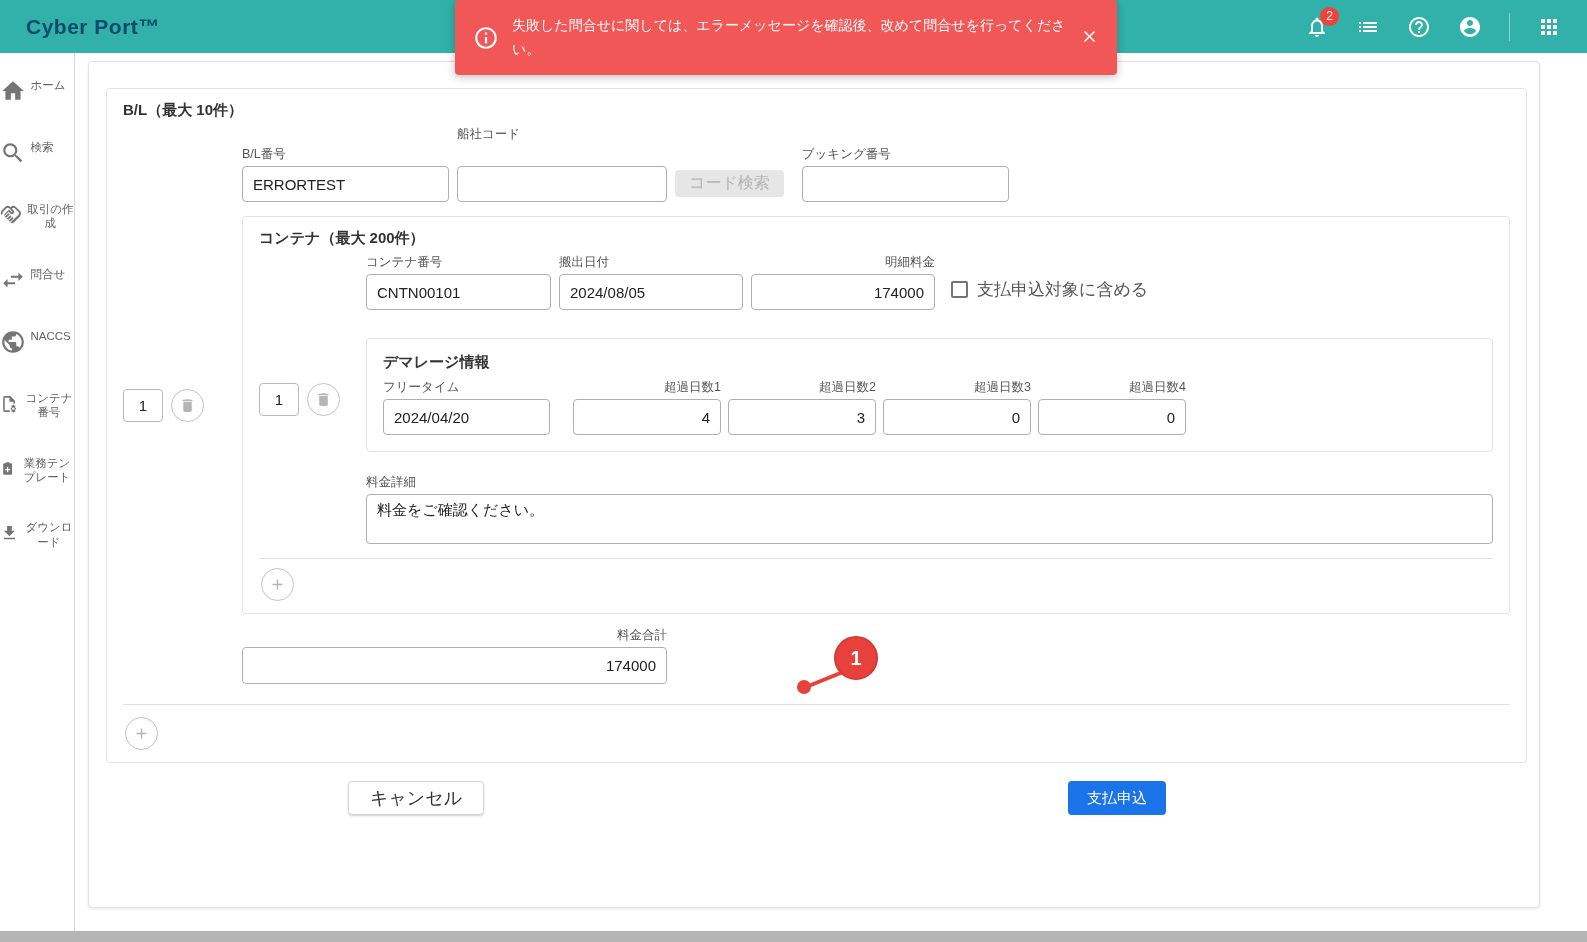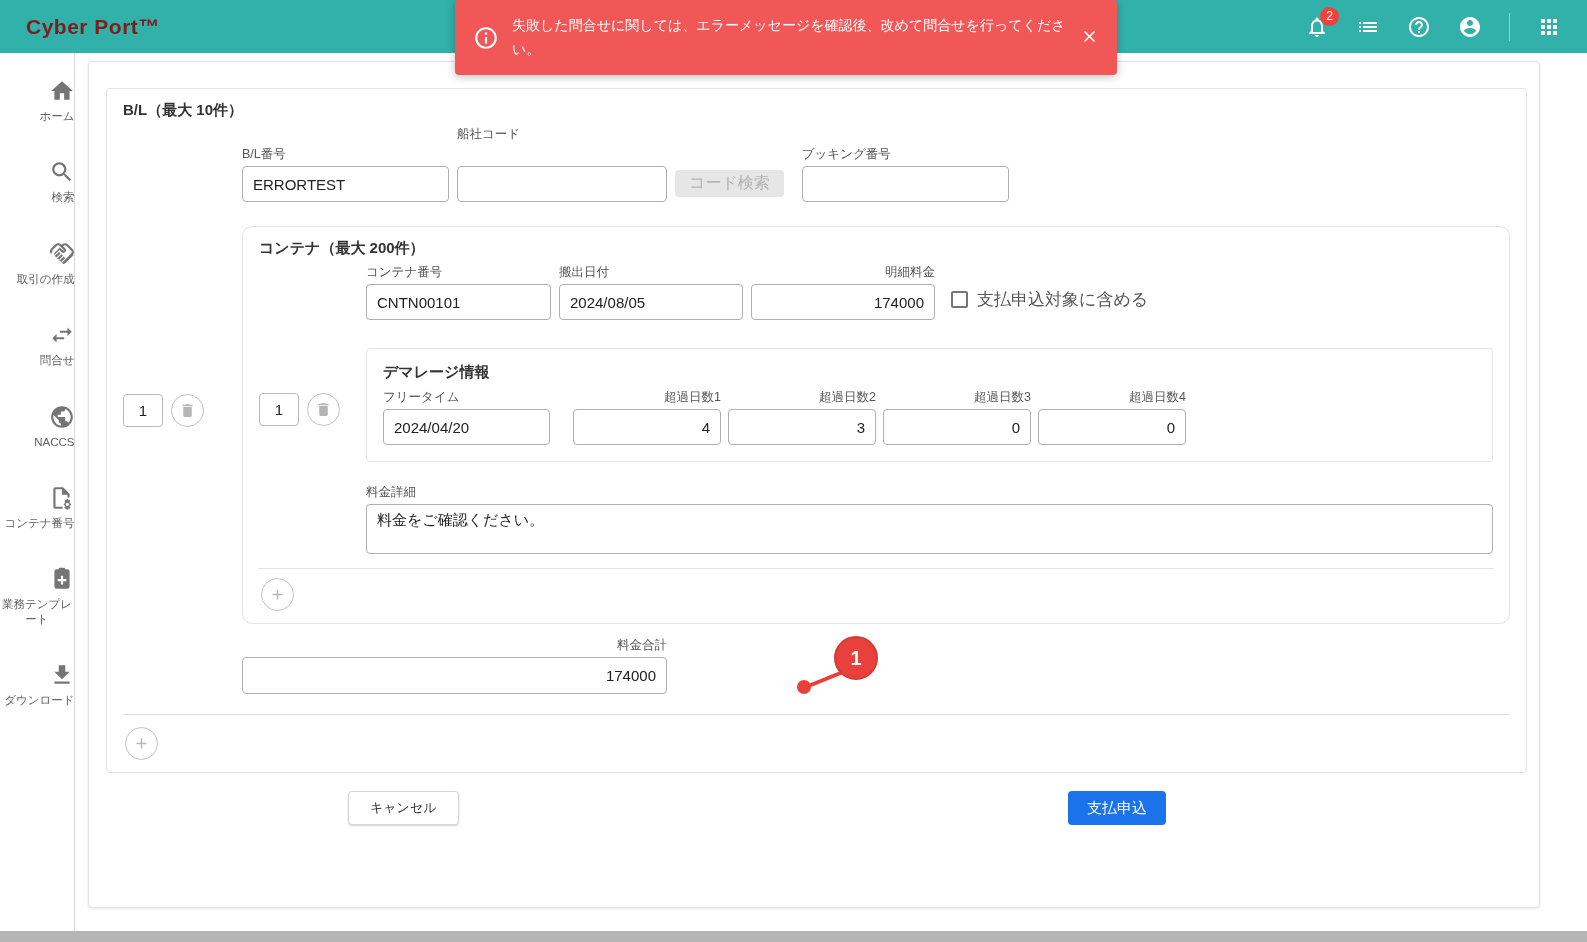--- a/index.html
+++ b/index.html
@@ -10,21 +10,21 @@
     position: relative;
     overflow: hidden;
     color: #333;
   }
   
   .app-header {
     position: absolute; top: 0; left: 0; right: 0; height: 53px;
     background: #31b1a9; display: flex; align-items: center;
     padding: 0 26px; z-index: 40;
   }
-  .logo { color: #7f1d1d; font-size: 21px; font-weight: bold; letter-spacing: .5px; }
+  .logo { color: #0c4a6e; font-size: 21px; font-weight: bold; letter-spacing: .5px; }
   .header-icons { margin-left: auto; display: flex; align-items: center; gap: 27px; }
   .icon-btn { background: none; border: none; cursor: pointer; display: flex; align-items: center; }
   .icon-btn svg { width: 24px; height: 24px; fill: #ffffff; }
   .bell-wrap { position: relative; }
   .badge {
     position: absolute; top: -8px; right: -10px; min-width: 19px; height: 19px;
     background: #f0413d; color: #fff; border-radius: 50%;
     font-size: 12px; display: flex; align-items: center; justify-content: center;
   }
   .header-divider { width: 1px; height: 28px; background: rgba(255,255,255,.45); }
@@ -39,21 +39,21 @@
   .toast-text { color: #fff; font-size: 14px; line-height: 1.7; flex: 1; }
   .toast-close { background: none; border: none; cursor: pointer; flex: none; }
   .toast-close svg { width: 19px; height: 19px; fill: #fff; }
   
   .sidebar {
     position: absolute; top: 53px; left: 0; bottom: 11px; width: 75px;
     background: #fff; border-right: 1px solid #d9d9d9;
     display: flex; flex-direction: column; align-items: center;
     padding-top: 25px; gap: 36px; z-index: 10;
   }
-  .side-item { display: flex; flex-direction: column; align-items: flex-end; gap: 5px; cursor: pointer; width: 75px; }
+  .side-item { display: flex; flex-direction: row; align-items: flex-start; gap: 5px; cursor: pointer; width: 75px; }
   .side-item svg { width: 26px; height: 26px; fill: #757575; }
   .side-label { font-size: 11.5px; color: #616161; text-align: center; line-height: 1.25; }
   
   .main { position: absolute; top: 53px; left: 75px; right: 0; bottom: 11px; background: #fff; }
   .card {
     position: absolute; top: 8px; left: 13px; width: 1452px; height: 847px;
     background: #fff; border: 1px solid #e2e2e2; border-radius: 4px;
     box-shadow: 0 1px 3px rgba(0,0,0,.09);
     padding: 26px 12px 16px 17px;
   }
@@ -93,21 +93,21 @@
     font-size: 15px; color: #222; padding: 6px 10px; height: 50px;
     font-family: "Liberation Sans", sans-serif;
   }
   .pink-box {
     background: #f08ca8; border: 1px solid #cccccc; border-radius: 2px;
     height: 78px; padding: 6px 10px; font-size: 15px; color: #1c1c1c;
   }
   .footer-row { display: flex; align-items: center; margin-top: 18px; }
   .btn-cancel {
     height: 34px; padding: 0 21px; background: #fff; border: 1px solid #d6d6d6;
-    border-radius: 4px; font-size: 13px; color: #333; margin-left: 242px;
+    border-radius: 4px; font-size: 18px; color: #333; margin-left: 242px;
     box-shadow: 0 1px 2px rgba(0,0,0,.18); cursor: pointer; font-family: inherit;
   }
   .btn-primary {
     height: 34px; padding: 0 19px; background: #1a73e8; border: none;
     border-radius: 4px; font-size: 15px; color: #fff; cursor: pointer;
     margin-left: auto; margin-right: 361px; font-family: inherit;
   }
   
   .annotation-svg { position: absolute; left: 0; top: 0; width: 1587px; height: 942px; pointer-events: none; z-index: 200; }
   
@@ -244,21 +244,21 @@
               <label class="fld-label">船社コード</label>
               <input class="inp" value="" style="">
             </div>
             <button class="code-search-btn">コード検索</button>
             <div class="fgroup" style="width:207px; margin-left:18px;">
               <label class="fld-label">ブッキング番号</label>
               <input class="inp" value="" style="">
             </div>
           </div>
 
-          <section class="group-box" style="margin-top:24px; padding:12px 16px 10px 16px;border-radius:10px;">
+          <section class="group-box" style="margin-top:14px; padding:12px 16px 10px 16px;">
             <h3 class="section-title">コンテナ（最大 200件）</h3>
 
             <div class="frow" style="align-items:stretch; margin-top:6px;">
 
               <div class="gutter" style="width:107px;">
                 <input class="idx-input" value="1" style="">
                 <button class="round-btn" style="margin-left:8px;">
                   <svg viewBox="0 0 24 24">
                       <path d="M6 19c0 1.1.9 2 2 2h8c1.1 0 2-.9 2-2V7H6v12zM19 4h-3.5l-1-1h-5l-1 1H5v2h14V4z"></path>
                     </svg>

